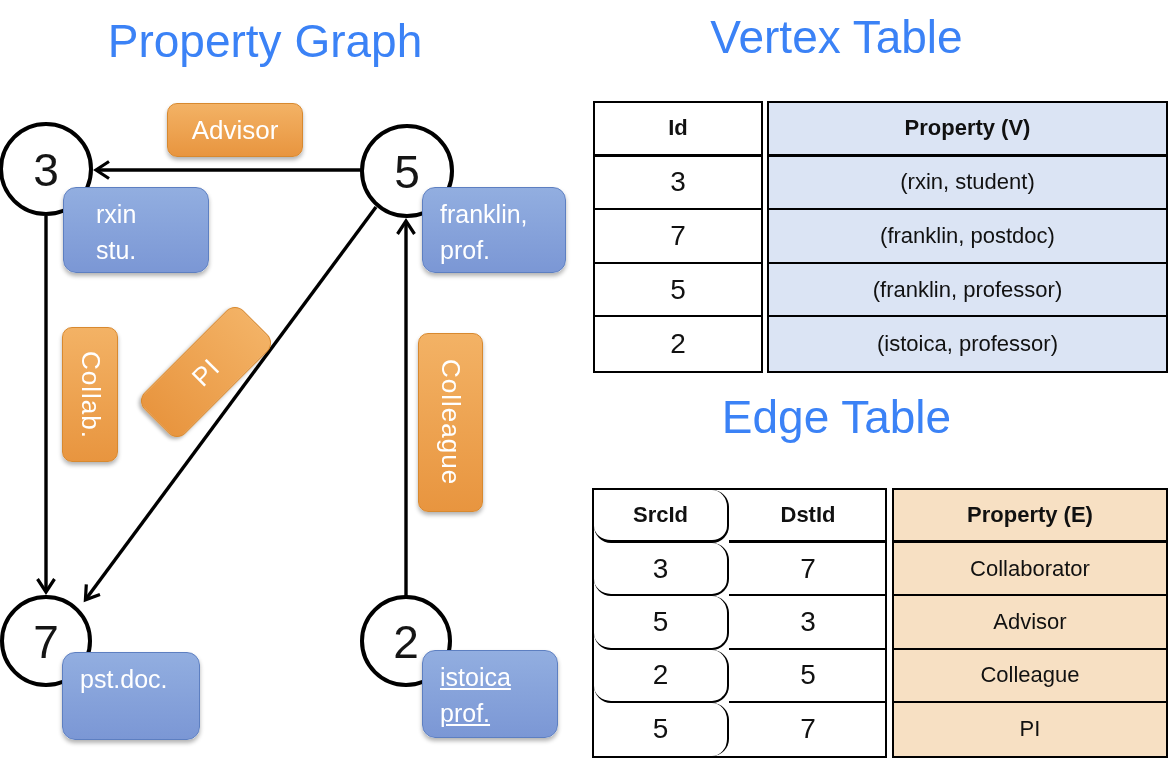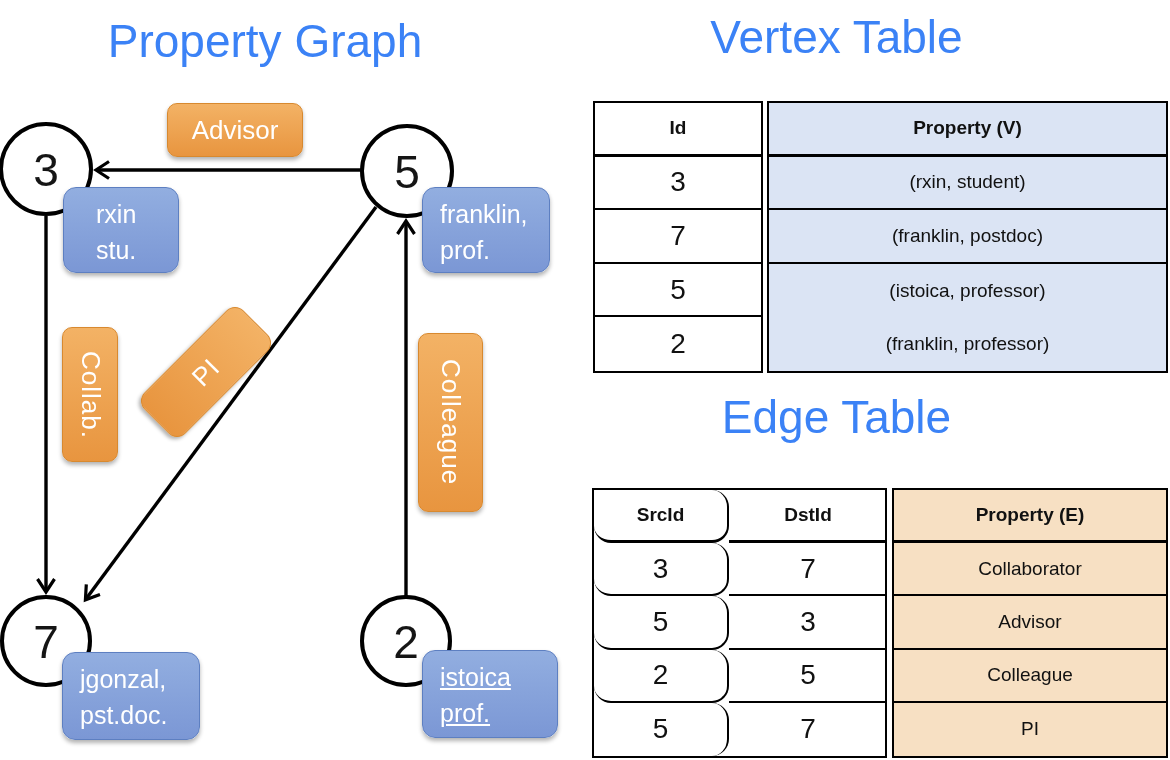--- a/index.html
+++ b/index.html
@@ -35,30 +35,30 @@
   #elabel-colleague{left:418px; top:333px; width:65px; height:179px;}
   #elabel-pi{left:177px; top:302px; width:58px; height:140px; transform:rotate(45deg); border-radius:12px;}
   #elabel-pi .vtext{transform:rotate(180deg);}
 
   .vprop{position:absolute; border-radius:13px;
     background:linear-gradient(180deg, var(--blue-top), var(--blue-bottom));
     border:1px solid var(--blue-border);
     color:var(--text-light); font-size:25px; line-height:36px;
     padding:8px 8px 6px 17px;
     box-shadow:0 3px 4px rgba(0,0,0,0.30);}
-  #vprop-n3{left:63px;  top:187px; width:116px; height:86px;padding-left:32px;}
-  #vprop-n5{left:422px; top:187px; width:128px; height:86px;}
+  #vprop-n3{left:63px;  top:187px; width:146px; height:86px;padding-left:32px;}
+  #vprop-n5{left:422px; top:187px; width:144px; height:86px;}
   #vprop-n7{left:62px;  top:652px; width:138px; height:88px;}
   #vprop-n2{left:422px; top:650px; width:136px; height:88px;text-decoration:underline;}
   .vprop span{display:block;}
 
   
   .tbl{position:absolute; display:grid; border:2px solid var(--ink); background:#fff;}
   .tbl .cell{display:flex; align-items:center; justify-content:center;
-    border-bottom:2px solid var(--ink); font-size:19px; color:#111; white-space:nowrap;}
+    border-bottom:2px solid var(--ink); font-size:22px; color:#111; white-space:nowrap;}
   .tbl .cell:last-child, .tbl .cell.norule{border-bottom:none;}
   .tbl .hdr{font-weight:700; border-bottom:3px solid var(--ink);}
   .tbl .num{font-size:28px;}
   .bluefill{background:var(--vertex-cell-bg);}
   .tanfill{background:var(--edge-cell-bg);}
 
   #vtbl-id{left:593px; top:101px; width:170px; height:272px; grid-template-rows:repeat(5,1fr);}
   #vtbl-prop{left:767px; top:101px; width:401px; height:272px; grid-template-rows:repeat(5,1fr);}
 
   #etbl-ids{left:592px; top:488px; width:295px; height:270px;
@@ -111,21 +111,20 @@
 
   <div id="vprop-n3" class="vprop">
     <span>rxin</span>
     <span>stu.</span>
   </div>
   <div id="vprop-n5" class="vprop">
     <span>franklin,</span>
     <span>prof.</span>
   </div>
   <div id="vprop-n7" class="vprop">
-    <span>jgonzal,</span>
     <span>pst.doc.</span>
   </div>
   <div id="vprop-n2" class="vprop">
     <span>istoica</span>
     <span>prof.</span>
   </div>
 
   <div id="vertex-title" class="big-title">Vertex Table</div>
 
   <div id="vtbl-id" class="tbl">
@@ -133,22 +132,22 @@
     <div class="cell num">3</div>
     <div class="cell num">7</div>
     <div class="cell num">5</div>
     <div class="cell num norule">2</div>
   </div>
 
   <div id="vtbl-prop" class="tbl">
     <div class="cell hdr bluefill">Property (V)</div>
     <div class="cell bluefill">(rxin, student)</div>
     <div class="cell bluefill">(franklin, postdoc)</div>
+    <div class="cell bluefill">(franklin, professor)</div>
     <div class="cell bluefill norule">(istoica, professor)</div>
-    <div class="cell bluefill">(franklin, professor)</div>
   </div>
 
   <div id="edge-title" class="big-title">Edge Table</div>
 
   <div id="etbl-ids" class="tbl">
     <div class="cell hdr lcol">SrcId</div>
     <div class="cell hdr">DstId</div>
     <div class="cell num lcol">3</div>
     <div class="cell num">7</div>
     <div class="cell num lcol">5</div>

